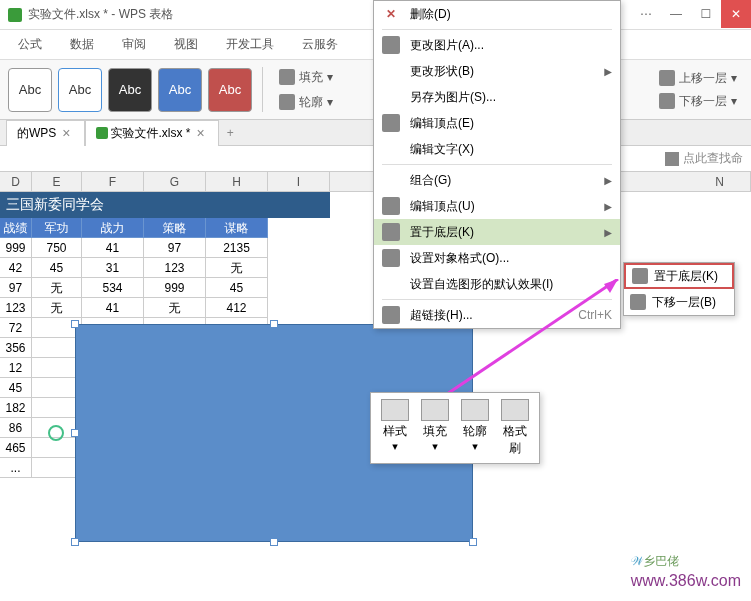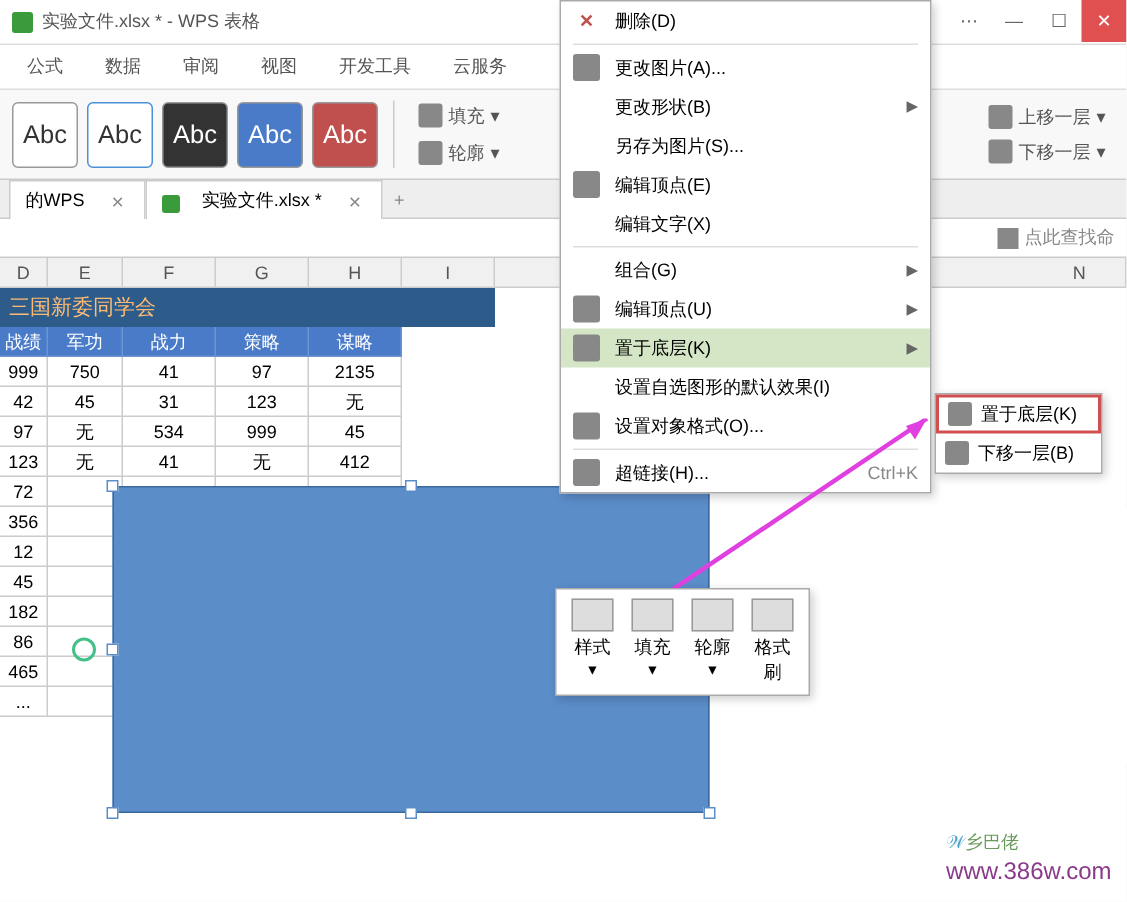--- a/index.html
+++ b/index.html
@@ -6,39 +6,39 @@
 body{width:751px;height:601px;background:#f5f5f5;position:relative;overflow:hidden}
 .titlebar{height:30px;background:#fff;display:flex;align-items:center;padding:0 8px;border-bottom:1px solid #ddd}
 .title-icon{width:14px;height:14px;background:#3a9b3a;border-radius:2px;margin-right:6px}
 .titlebar-text{color:#555}
 .win-btns{position:absolute;right:0;top:0;display:flex}
 .win-btn{width:30px;height:28px;display:flex;align-items:center;justify-content:center;color:#666}
 .win-btn.close{background:#e05050;color:#fff}
 .menubar{height:30px;background:#fff;display:flex;align-items:center;padding:0 4px;border-bottom:1px solid #ddd}
 .menu-item{padding:0 14px;color:#555;cursor:pointer}
 .ribbon{height:60px;background:#f8f8f8;display:flex;align-items:center;padding:4px 8px;border-bottom:1px solid #ccc;gap:6px}
-.shape-btn{width:44px;height:44px;border:1px solid #999;border-radius:4px;display:flex;align-items:center;justify-content:center;font-size:17px;color:#333}
+.shape-btn{width:44px;height:44px;border:1px solid #999;border-radius:4px;display:flex;align-items:center;justify-content:center;font-size:13px;color:#333}
 .s1{background:#fff}.s2{background:#fff;border-color:#4a90d9}.s3{background:#333;color:#fff}.s4{background:#4a7bc8;color:#fff}.s5{background:#c0504d;color:#fff}
 .rib-sep{width:1px;height:45px;background:#ccc;margin:0 4px}
 .rib-btn{display:flex;align-items:center;gap:4px;padding:2px 6px;color:#555}
 .rib-icon{width:16px;height:16px;background:#888;border-radius:2px}
 .rib-right{margin-left:auto;display:flex;flex-direction:column;gap:2px}
 .tabbar{height:26px;background:#eee;display:flex;align-items:center;padding:0 6px;border-bottom:1px solid #ccc}
-.tab{padding:4px 10px;background:#fff;border:1px solid #ccc;border-bottom:none;display:flex;align-items:flex-end;gap:15px}
+.tab{padding:4px 10px;background:#fff;border:1px solid #ccc;border-bottom:none;display:flex;align-items:center;gap:3px}
 .tab-icon{width:12px;height:12px;background:#3a9b3a;border-radius:2px}
 .tab-close{color:#888;font-size:14px;padding:0 3px}
 .tab-add{padding:4px 8px;color:#888}
 .cmdbar{height:26px;background:#fff;display:flex;align-items:center;justify-content:flex-end;padding:0 8px;border-bottom:1px solid #ccc;color:#888}
 .cmd-icon{width:14px;height:14px;background:#888;margin-right:4px}
 .sheet{position:relative;background:#fff;height:430px}
 .colhdr{display:flex;height:20px;background:#f0f0f0;border-bottom:1px solid #ccc}
 .ch{border-right:1px solid #ccc;text-align:center;color:#555;line-height:20px}
 .ch.d{width:32px}.ch.e{width:50px}.ch.f{width:62px}.ch.g{width:62px}.ch.h{width:62px}.ch.i{width:62px}.ch.n{width:62px}
 .grid{position:relative}
-.titlerow{height:26px;background:#2e5c8a;color:#fdba74;display:flex;align-items:center;padding-left:6px;font-size:14px;width:330px}
+.titlerow{height:26px;background:#2e5c8a;color:#ffffff;display:flex;align-items:center;padding-left:6px;font-size:14px;width:330px}
 .hdrrow{display:flex;height:20px}
 .hc{background:#4a7bc8;color:#fff;text-align:center;line-height:20px;border-right:1px solid #6a95d0;border-bottom:1px solid #6a95d0}
 .hc.c1{width:32px}.hc.c2{width:50px}.hc.c3{width:62px}.hc.c4{width:62px}.hc.c5{width:62px}
 .drow{display:flex;height:20px}
 .dc{border-right:1px solid #ccc;border-bottom:1px solid #ccc;text-align:center;line-height:20px;background:#fff;overflow:hidden}
 .dc.c1{width:32px}.dc.c2{width:50px}.dc.c3{width:62px}.dc.c4{width:62px}.dc.c5{width:62px}
 .shape-rect{position:absolute;left:75px;top:132px;width:398px;height:218px;background:#5b8dc9;border:1px solid #3a6a9f}
 .handle{position:absolute;width:8px;height:8px;background:#fff;border:1px solid #5b8dc9}
 .h-tl{left:-5px;top:-5px}.h-tm{left:50%;top:-5px;margin-left:-4px}.h-tr{right:-5px;top:-5px}
 .h-ml{left:-5px;top:50%;margin-top:-4px}.h-mr{right:-5px;top:50%;margin-top:-4px}
@@ -279,26 +279,26 @@
       <span class="ctx-ic"></span>
       <span>编辑顶点(U)</span>
       <span class="ctx-arr">▶</span>
     </div>
   <div class="ctx-item hl">
       <span class="ctx-ic"></span>
       <span>置于底层(K)</span>
       <span class="ctx-arr">▶</span>
     </div>
   <div class="ctx-item">
+      <span class="ctx-ic"></span>
+      <span>设置对象格式(O)...</span>
+    </div>
+  <div class="ctx-item">
       <span class="ctx-ic sp"></span>
       <span>设置自选图形的默认效果(I)</span>
-    </div>
-  <div class="ctx-item">
-      <span class="ctx-ic"></span>
-      <span>设置对象格式(O)...</span>
     </div>
   <div class="ctx-sep"></div>
   <div class="ctx-item">
       <span class="ctx-ic"></span>
       <span>超链接(H)...</span>
       <span class="ctx-sc">Ctrl+K</span>
     </div>
 </div>
 
 <div class="sub">

